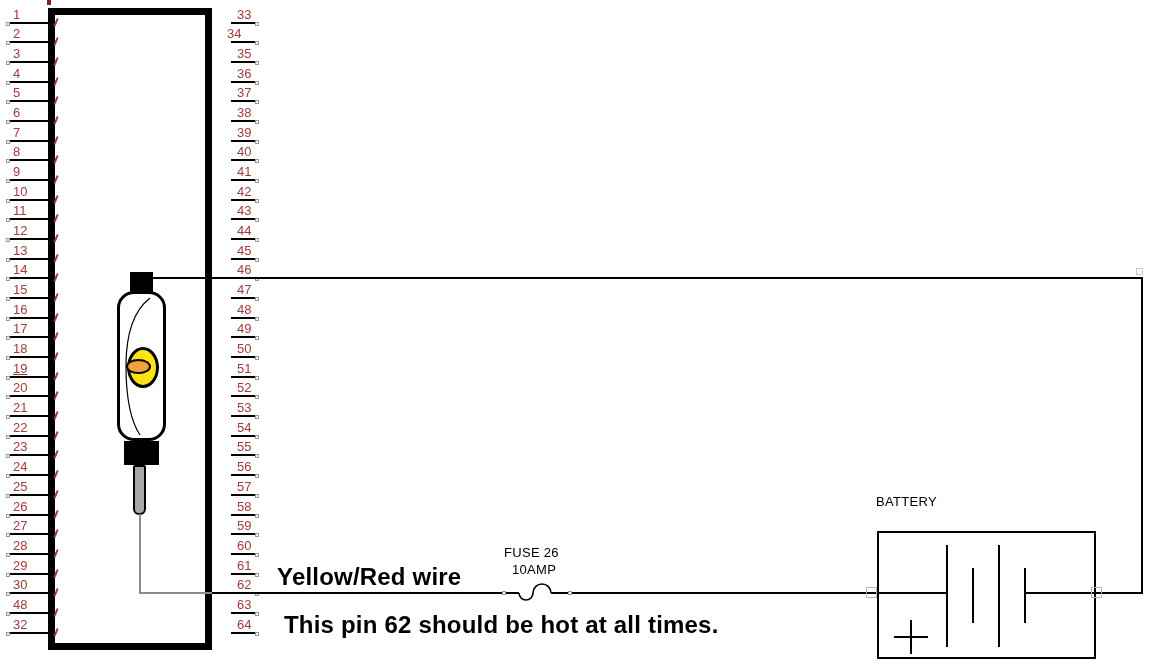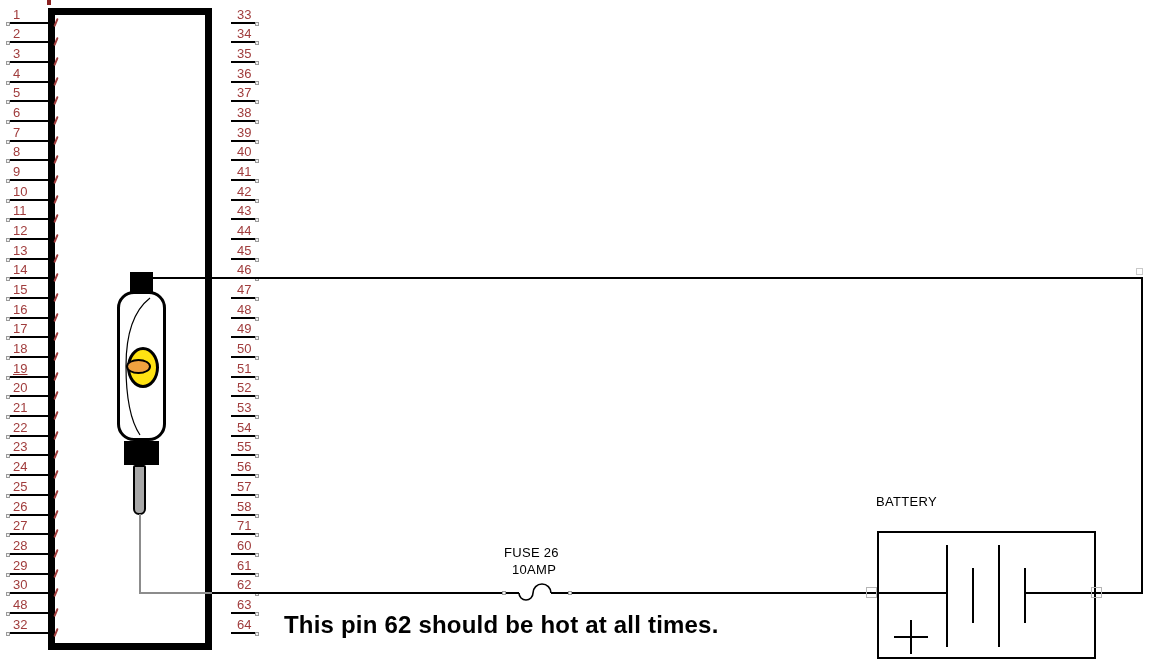--- a/index.html
+++ b/index.html
@@ -187,21 +187,21 @@
       <div class="pin-line" style="left: 10px; top: 631.58px; width: 38px;"></div>
       <div class="pin-num" style="left: 13px; top: 617.58px;">32</div>
       <div class="handle" style="left: 6px; top: 631.58px;"></div>
       <div class="tick" style="left: 55px; top: 627.58px;"></div>
     </div>
   <div class="abs" style="left:0;top:0;width:100%;height:100%;margin-left:19px;" id="right-pins">
       <div class="pin-line" style="left: 212px; top: 21.5px; width: 26px;"></div>
       <div class="pin-num" style="left: 218px; top: 7.5px;">33</div>
       <div class="handle" style="left: 236px; top: 21.5px;"></div>
       <div class="pin-line" style="left: 212px; top: 41.18px; width: 26px;"></div>
-      <div class="pin-num" style="left: 218px; top: 27.18px;">34</div>
+      <div class="pin-num" style="left: 208px; top: 27.18px;">34</div>
       <div class="handle" style="left: 236px; top: 41.18px;"></div>
       <div class="pin-line" style="left: 212px; top: 60.86px; width: 26px;"></div>
       <div class="pin-num" style="left: 218px; top: 46.86px;">35</div>
       <div class="handle" style="left: 236px; top: 60.86px;"></div>
       <div class="pin-line" style="left: 212px; top: 80.54px; width: 26px;"></div>
       <div class="pin-num" style="left: 218px; top: 66.54px;">36</div>
       <div class="handle" style="left: 236px; top: 80.54px;"></div>
       <div class="pin-line" style="left: 212px; top: 100.22px; width: 26px;"></div>
       <div class="pin-num" style="left: 218px; top: 86.22px;">37</div>
       <div class="handle" style="left: 236px; top: 100.22px;"></div>
@@ -262,21 +262,21 @@
       <div class="pin-line" style="left: 212px; top: 474.14px; width: 26px;"></div>
       <div class="pin-num" style="left: 218px; top: 460.14px;">56</div>
       <div class="handle" style="left: 236px; top: 474.14px;"></div>
       <div class="pin-line" style="left: 212px; top: 493.82px; width: 26px;"></div>
       <div class="pin-num" style="left: 218px; top: 479.82px;">57</div>
       <div class="handle" style="left: 236px; top: 493.82px;"></div>
       <div class="pin-line" style="left: 212px; top: 513.5px; width: 26px;"></div>
       <div class="pin-num" style="left: 218px; top: 499.5px;">58</div>
       <div class="handle" style="left: 236px; top: 513.5px;"></div>
       <div class="pin-line" style="left: 212px; top: 533.18px; width: 26px;"></div>
-      <div class="pin-num" style="left: 218px; top: 519.18px;">71</div>
+      <div class="pin-num" style="left: 218px; top: 519.18px;">59</div>
       <div class="handle" style="left: 236px; top: 533.18px;"></div>
       <div class="pin-line" style="left: 212px; top: 552.86px; width: 26px;"></div>
       <div class="pin-num" style="left: 218px; top: 538.86px;">60</div>
       <div class="handle" style="left: 236px; top: 552.86px;"></div>
       <div class="pin-line" style="left: 212px; top: 572.54px; width: 26px;"></div>
       <div class="pin-num" style="left: 218px; top: 558.54px;">61</div>
       <div class="handle" style="left: 236px; top: 572.54px;"></div>
       <div class="pin-line" style="left: 212px; top: 592.22px; width: 26px;"></div>
       <div class="pin-num" style="left: 218px; top: 578.22px;">62</div>
       <div class="handle" style="left: 236px; top: 592.22px;"></div>
@@ -319,17 +319,18 @@
   <div class="plate" style="left:946px;top:545px;height:102px;"></div>
   <div class="plate" style="left:972px;top:568px;height:55px;"></div>
   <div class="plate" style="left:998px;top:545px;height:102px;"></div>
   <div class="plate" style="left:1024px;top:568px;height:55px;"></div>
   <div class="plus-bar" style="left:894px;top:636px;width:34px;height:2px;"></div>
   <div class="plus-bar" style="left:910px;top:620px;width:2px;height:34px;"></div>
   <div class="big-handle" style="left:866px;top:587px;"></div>
   <div class="big-handle" style="left:1091px;top:587px;"></div>
   <div class="big-handle" style="left:1136px;top:268px;width:7px;height:7px;border-color:#c9c9c9;"></div>
 
+  <div class="bold-label" style="left:277px;top:565px;">Yellow/Red wire</div>
   <div class="bold-label" style="left:284px;top:613px;">This pin 62 should be hot at all times.</div>
   <div class="small-label" style="left:504px;top:546px;">FUSE 26</div>
   <div class="small-label" style="left:512px;top:563px;">10AMP</div>
 
 </div>
 
 </body></html>

